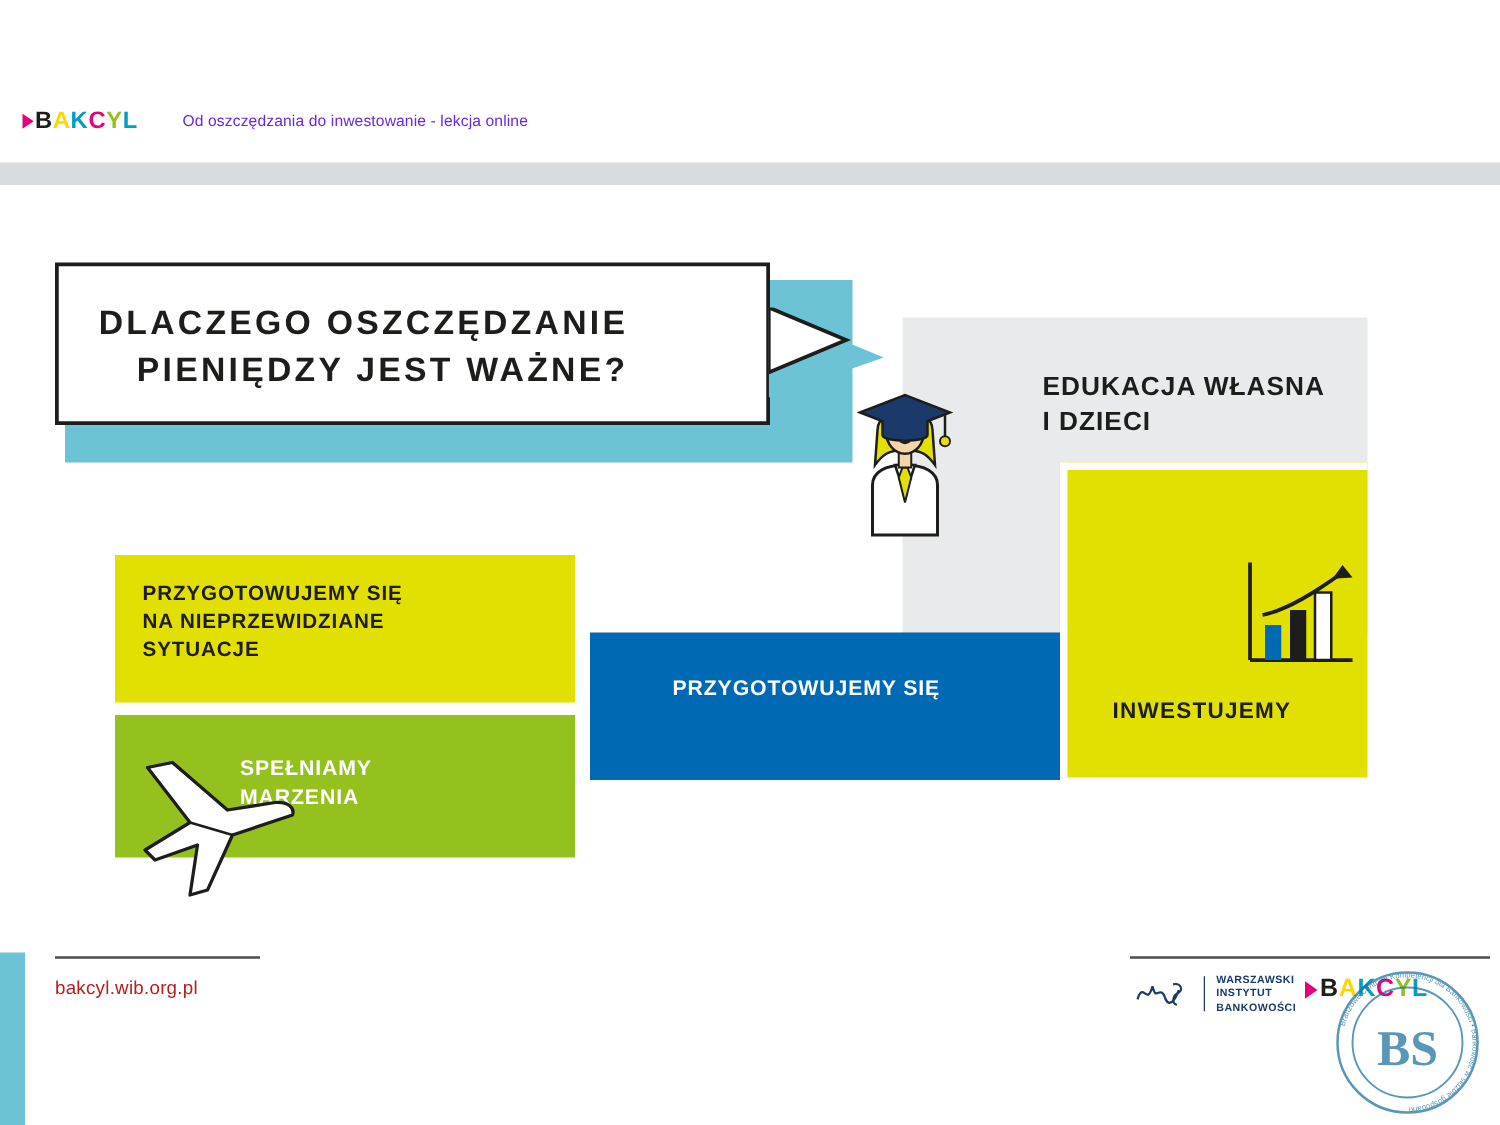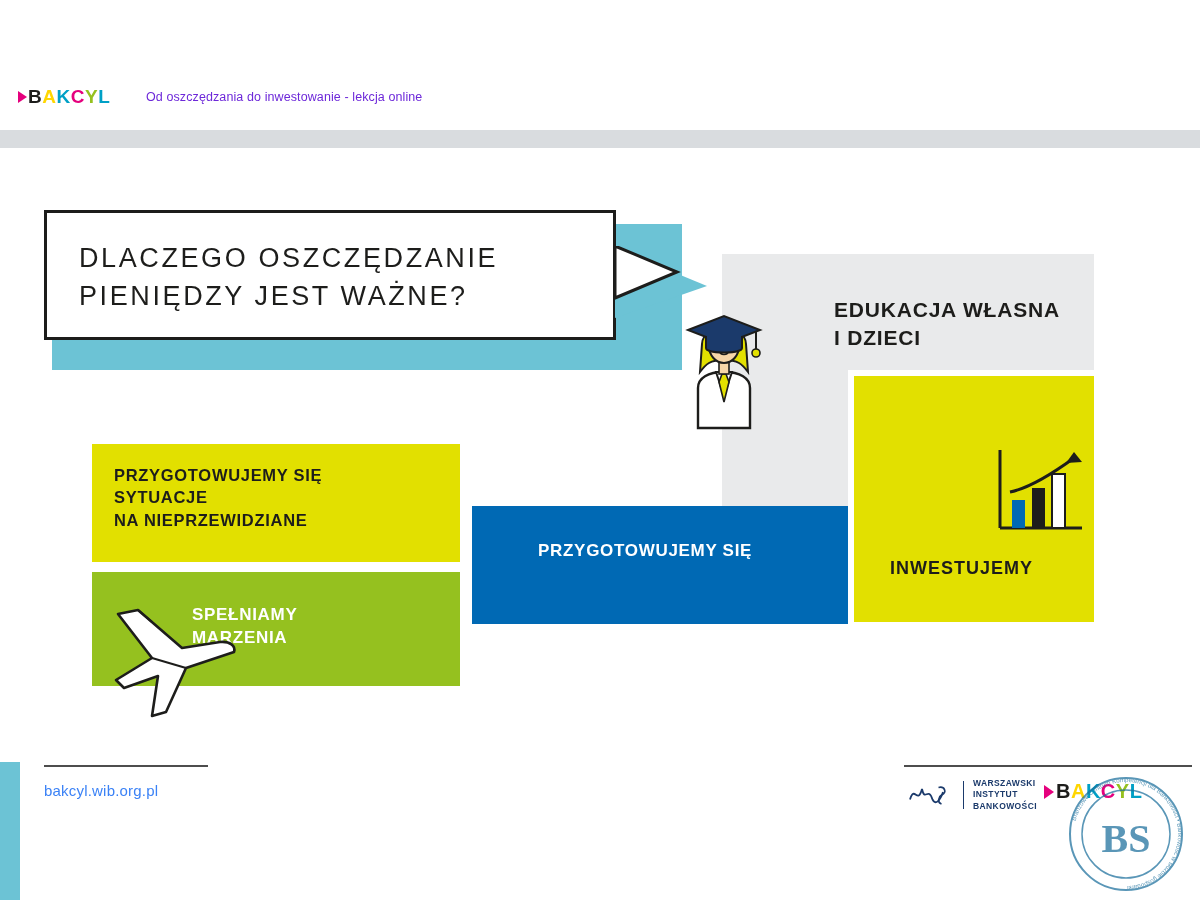--- a/index.html
+++ b/index.html
@@ -63,21 +63,21 @@
     position: absolute; left: 0; top: 762px;
     width: 20px; height: 138px;
     background: #6cc3d5;
   }
   .footer-line-left {
     position: absolute; left: 44px; top: 765px;
     width: 164px; height: 2px; background: #4d4d4d;
   }
   .footer-url {
     position: absolute; left: 44px; top: 782px;
-    font-size: 15px; color: #3b82f6; letter-spacing: 0.2px;
+    font-size: 15px; color: #b91c1c; letter-spacing: 0.2px;
   }
   .footer-line-right {
     position: absolute; left: 904px; top: 765px;
     width: 288px; height: 2px; background: #4d4d4d;
   }
 
   
   .wib {
     position: absolute; left: 908px; top: 778px;
     display: flex; align-items: center; gap: 9px;
@@ -113,24 +113,25 @@
     background: #6cc3d5;
   }
   .bubble {
     position: absolute; left: 0; top: 0;
     width: 572px; height: 130px;
     background: #ffffff;
     border: 3px solid #1d1d1b;
   }
   .bubble-title {
     position: absolute; left: 32px; top: 26px;
-    font-size: 27px; font-weight: normal;
+    font-size: 27px; font-weight: bold;
     line-height: 1.42;
     letter-spacing: 2.6px;
     color: #1d1d1b;
+    text-align: right;
   }
   .bubble-tail {
     position: absolute; left: 571px; top: 36px;
   }
 
   
   .box {
     position: absolute;
     display: flex;
     align-items: flex-start;
@@ -280,22 +281,22 @@
 
   <div class="box box-emeryt">
     <div class="box-label">
       <div>PRZYGOTOWUJEMY SIĘ</div>
     </div>
   </div>
 
   <div class="box box-niepr">
     <div class="box-label">
       <div>PRZYGOTOWUJEMY SIĘ</div>
+      <div>NA NIEPRZEWIDZIANE</div>
       <div>SYTUACJE</div>
-      <div>NA NIEPRZEWIDZIANE</div>
     </div>
   </div>
 
   <div class="box box-marz">
     <div class="box-label">
       <div>SPEŁNIAMY</div>
       <div>MARZENIA</div>
     </div>
   </div>
 

